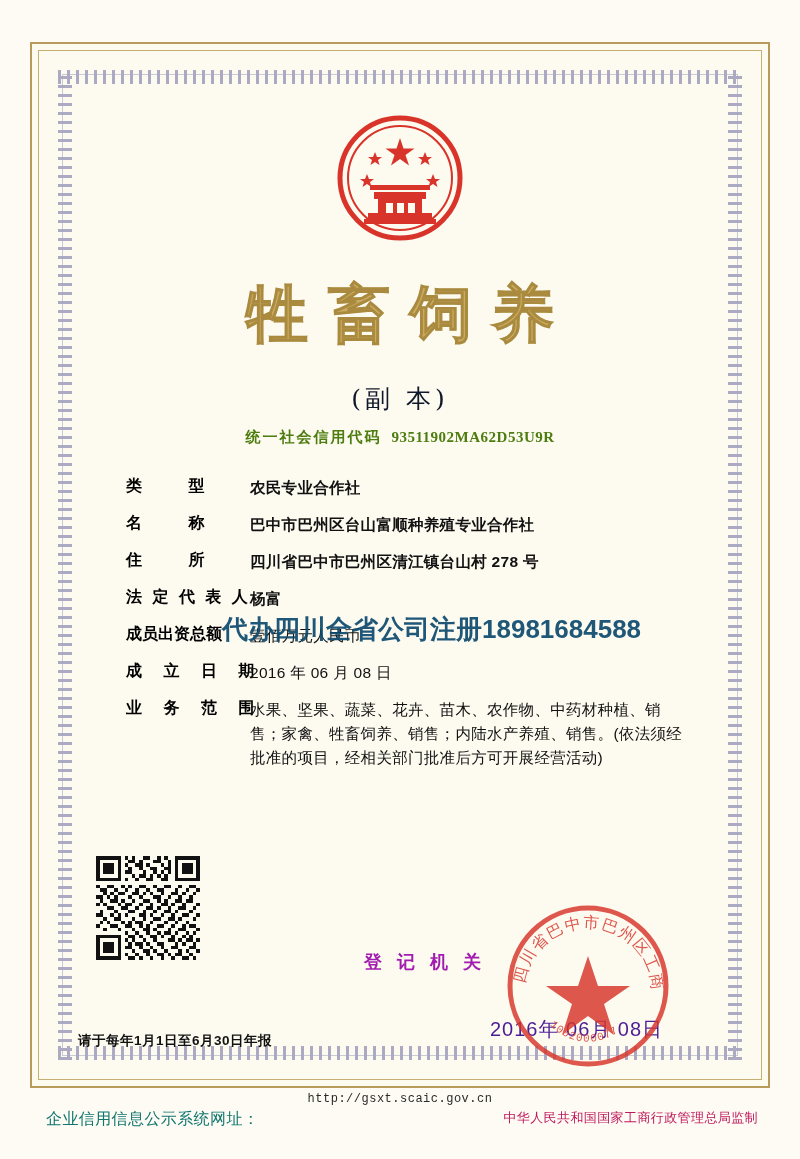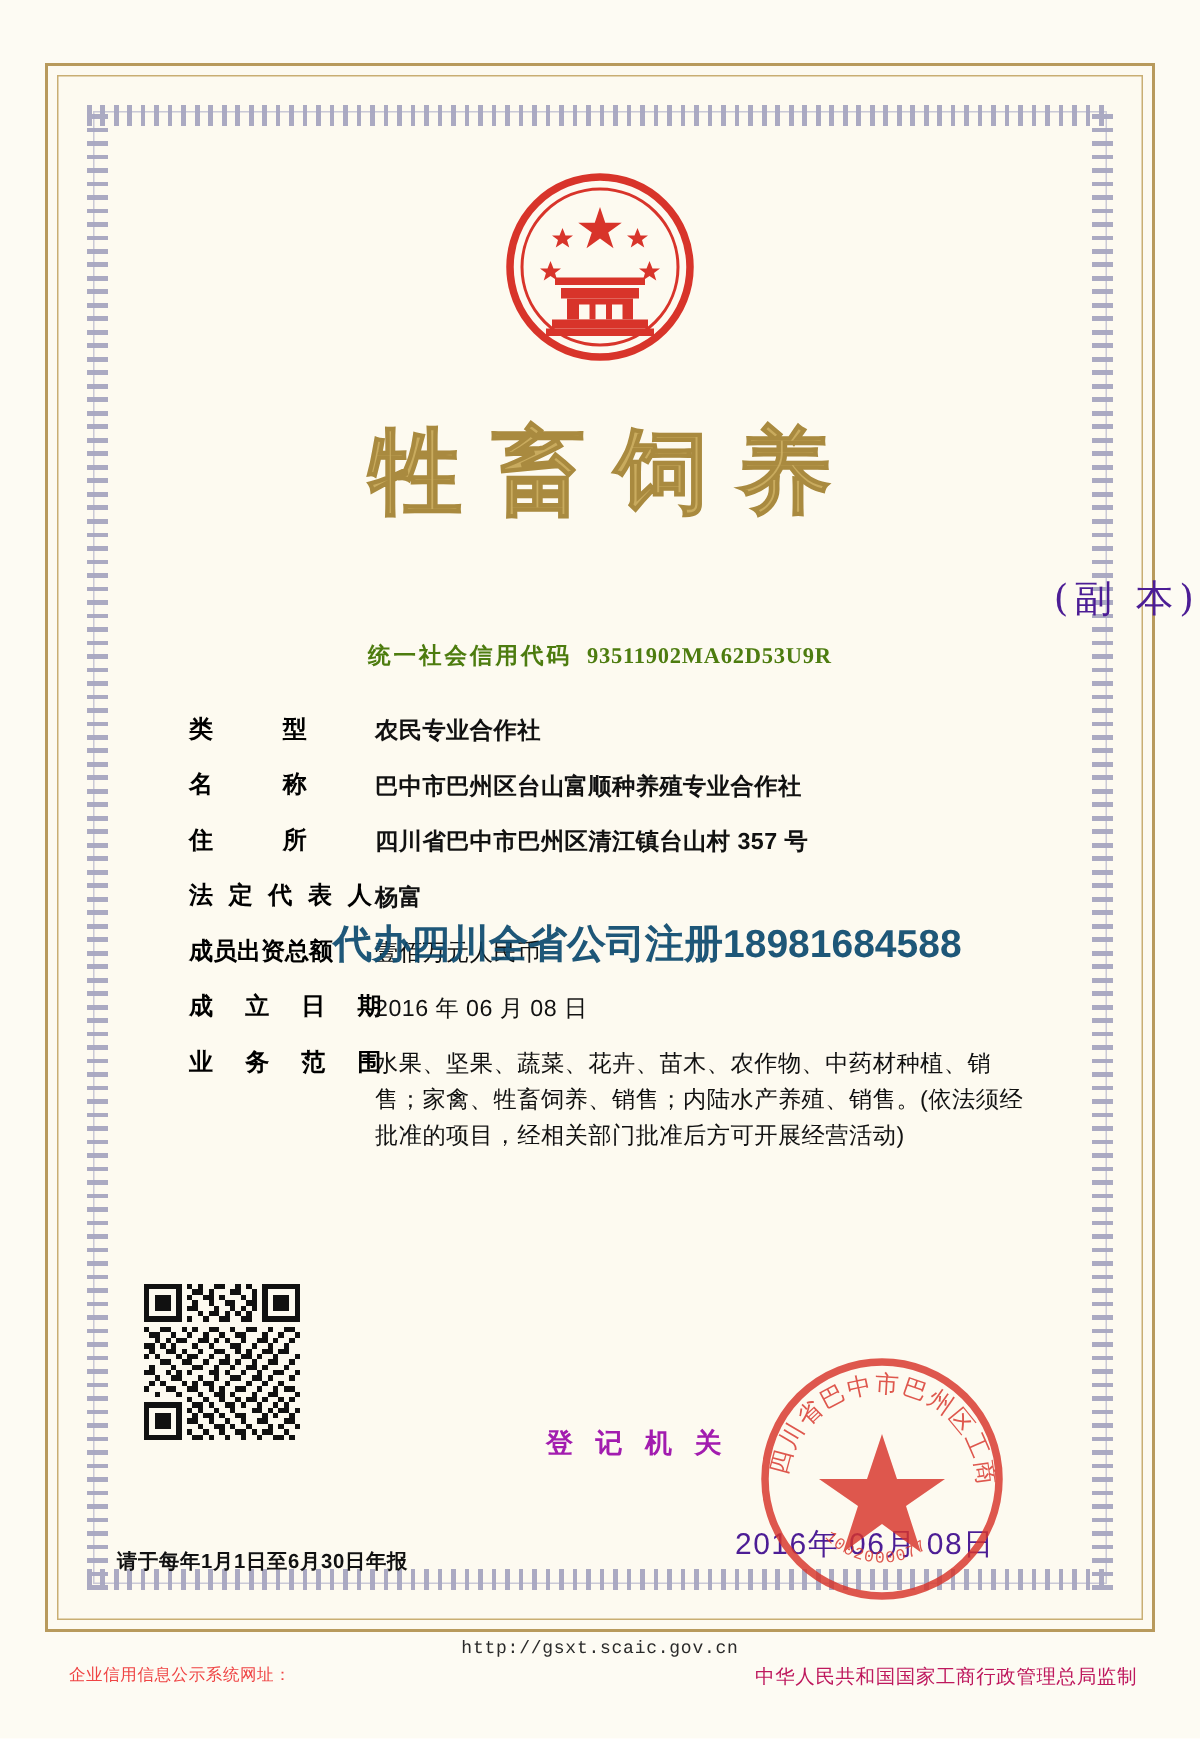--- a/index.html
+++ b/index.html
@@ -91,24 +91,24 @@
     text-indent: 20px;
     color: #c9ab5e;
     -webkit-text-stroke: 1px #a98a3f;
     white-space: nowrap;
   }
   .subtitle {
     position: absolute;
     top: 382px;
     left: 0;
     width: 100%;
-    text-align: right;
+    text-align: center;
     font-family: "DejaVu Serif", "Liberation Serif", serif;
     font-size: 25px;
-    color: #4c1d95;
+    color: #0f172a;
     letter-spacing: 4px;
   }
 
   .credit-code {
     position: absolute;
     top: 428px;
     left: 0;
     width: 100%;
     text-align: center;
     font-size: 15px;
@@ -228,22 +228,22 @@
     text-align: center;
     font-family: "Liberation Mono", monospace;
     font-size: 12px;
     color: #2a2a2a;
     letter-spacing: .5px;
   }
   .footer-left {
     position: absolute;
     left: 46px;
     top: 1109px;
-    font-size: 11px;
-    color: #ef4444;
+    font-size: 16px;
+    color: #0f766e;
     letter-spacing: .4px;
     text-align: right;
   }
   .footer-right {
     position: absolute;
     right: 42px;
     top: 1109px;
     font-size: 13px;
     color: #be185d;
     letter-spacing: .4px;
@@ -289,21 +289,21 @@
     <div class="row">
       <div class="label sp5">类        型</div>
       <div class="value bold">农民专业合作社</div>
     </div>
     <div class="row">
       <div class="label sp5">名        称</div>
       <div class="value bold">巴中市巴州区台山富顺种养殖专业合作社</div>
     </div>
     <div class="row">
       <div class="label sp5">住        所</div>
-      <div class="value bold">四川省巴中市巴州区清江镇台山村 357 号</div>
+      <div class="value bold">四川省巴中市巴州区清江镇台山村 278 号</div>
     </div>
     <div class="row">
       <div class="label sp3">法 定 代 表 人</div>
       <div class="value bold">杨富</div>
     </div>
     <div class="row">
       <div class="label">成员出资总额</div>
       <div class="value">壹佰万元人民币</div>
     </div>
     <div class="row">

